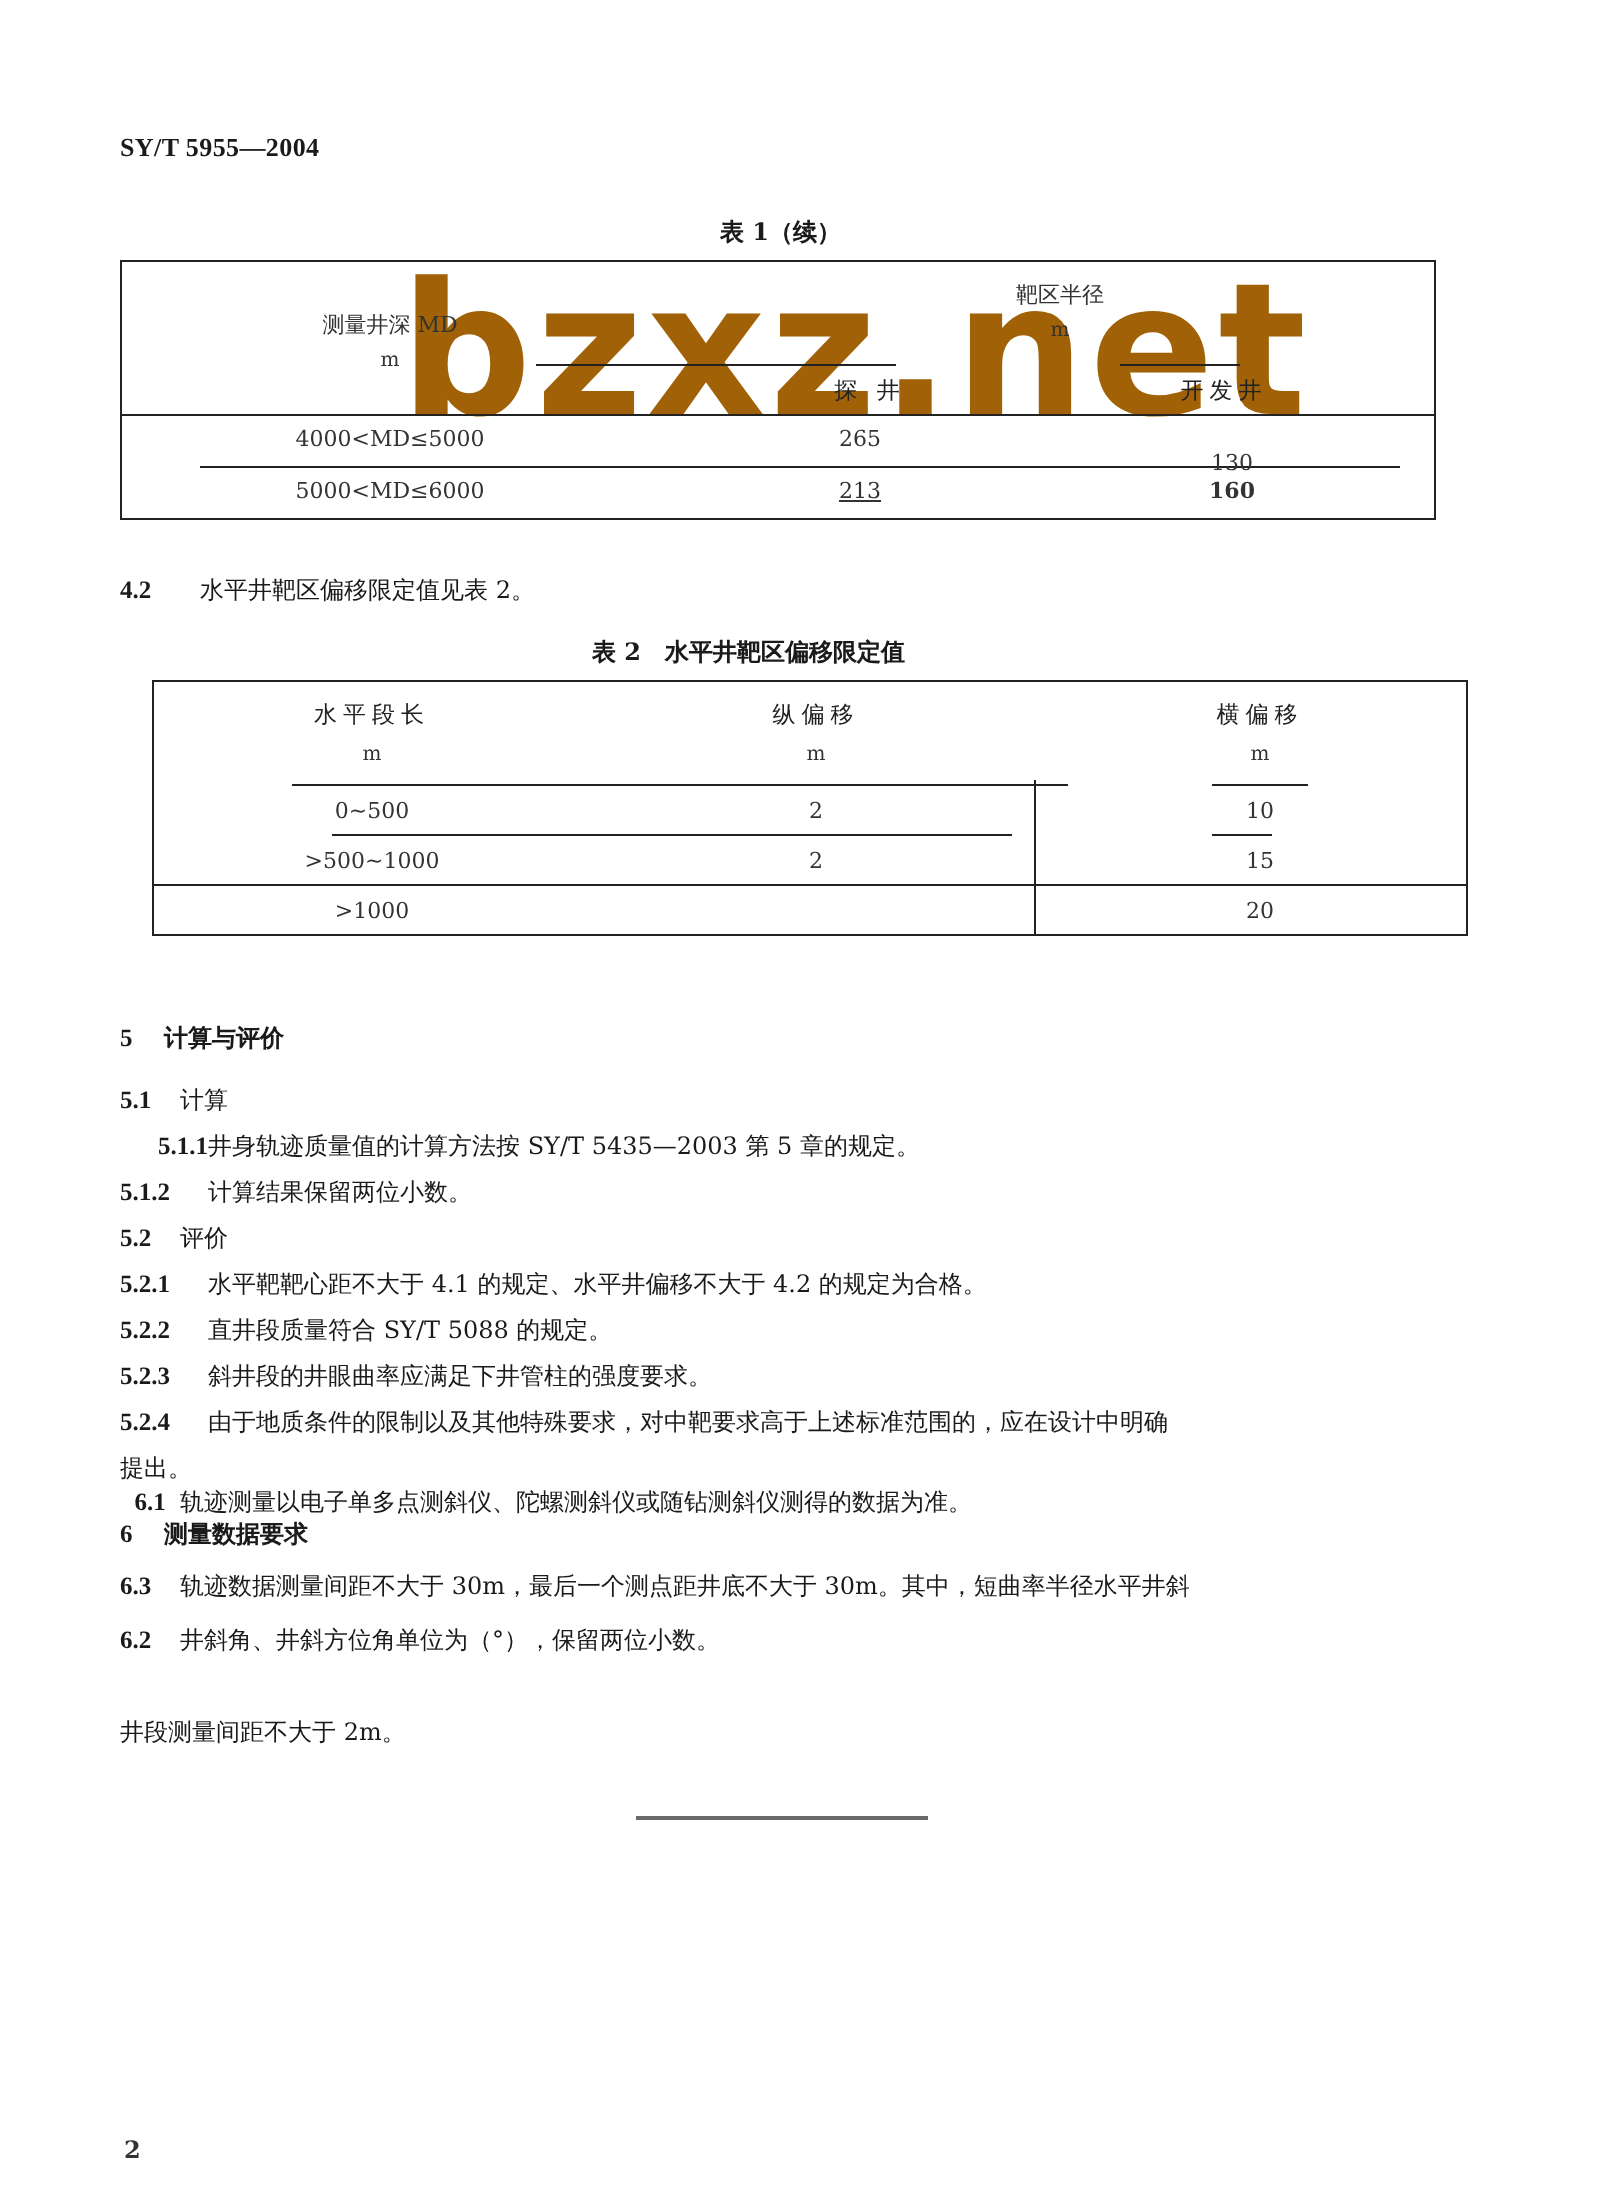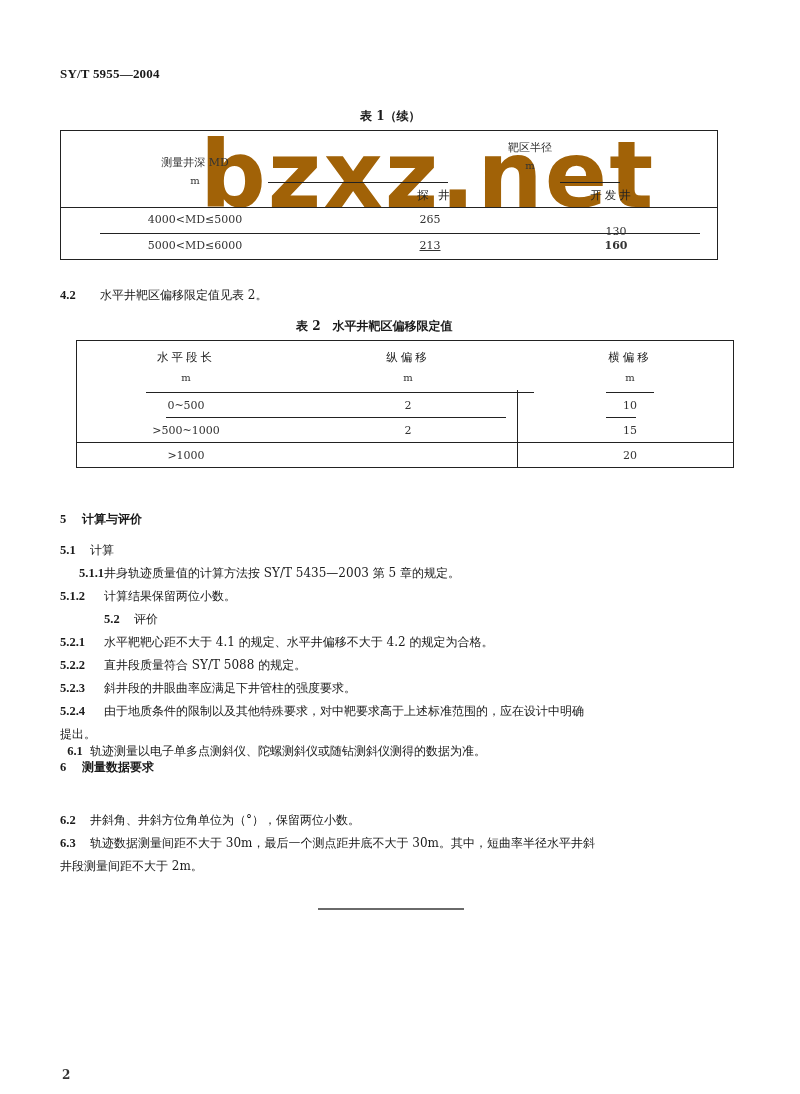--- a/index.html
+++ b/index.html
@@ -110,21 +110,21 @@
 </div>
 <div class="abs para" style="left:60px; top:541px;">
   <span class="num num-short">5.1</span><span>计算</span>
 </div>
 <div class="abs para" style="left:60px; top:564px;text-align:right;">
   <span class="num">5.1.1</span><span>井身轨迹质量值的计算方法按 SY/T 5435—2003 第 5 章的规定。</span>
 </div>
 <div class="abs para" style="left:60px; top:587px;">
   <span class="num">5.1.2</span><span>计算结果保留两位小数。</span>
 </div>
-<div class="abs para" style="left:60px; top:610px;margin-left:44px;">
+<div class="abs para" style="left:60px; top:610px;">
   <span class="num num-short">5.2</span><span>评价</span>
 </div>
 <div class="abs para" style="left:60px; top:633px;">
   <span class="num">5.2.1</span><span>水平靶靶心距不大于 4.1 的规定、水平井偏移不大于 4.2 的规定为合格。</span>
 </div>
 <div class="abs para" style="left:60px; top:656px;">
   <span class="num">5.2.2</span><span>直井段质量符合 SY/T 5088 的规定。</span>
 </div>
 <div class="abs para" style="left:60px; top:679px;">
   <span class="num">5.2.3</span><span>斜井段的井眼曲率应满足下井管柱的强度要求。</span>
@@ -136,20 +136,20 @@
 
 <div class="abs para heading" style="left:60px; top:758px;">
   <span class="num num-h">6</span><span>测量数据要求</span>
 </div>
 <div class="abs para" style="left:60px; top:742px;text-align:center;">
   <span class="num num-short">6.1</span><span>轨迹测量以电子单多点测斜仪、陀螺测斜仪或随钻测斜仪测得的数据为准。</span>
 </div>
 <div class="abs para" style="left:60px; top:811px;">
   <span class="num num-short">6.2</span><span>井斜角、井斜方位角单位为（°），保留两位小数。</span>
 </div>
-<div class="abs para" style="left:60px; top:834px;">
+<div class="abs para" style="left:60px; top:784px;">
   <span class="num num-short">6.3</span><span>轨迹数据测量间距不大于 30m，最后一个测点距井底不大于 30m。其中，短曲率半径水平井斜</span>
 </div>
 <div class="abs para" style="left:60px; top:857px;">井段测量间距不大于 2m。</div>
 
 <div class="abs endline"></div>
 
 <div class="abs page-no">2</div>
 
 </body></html>

